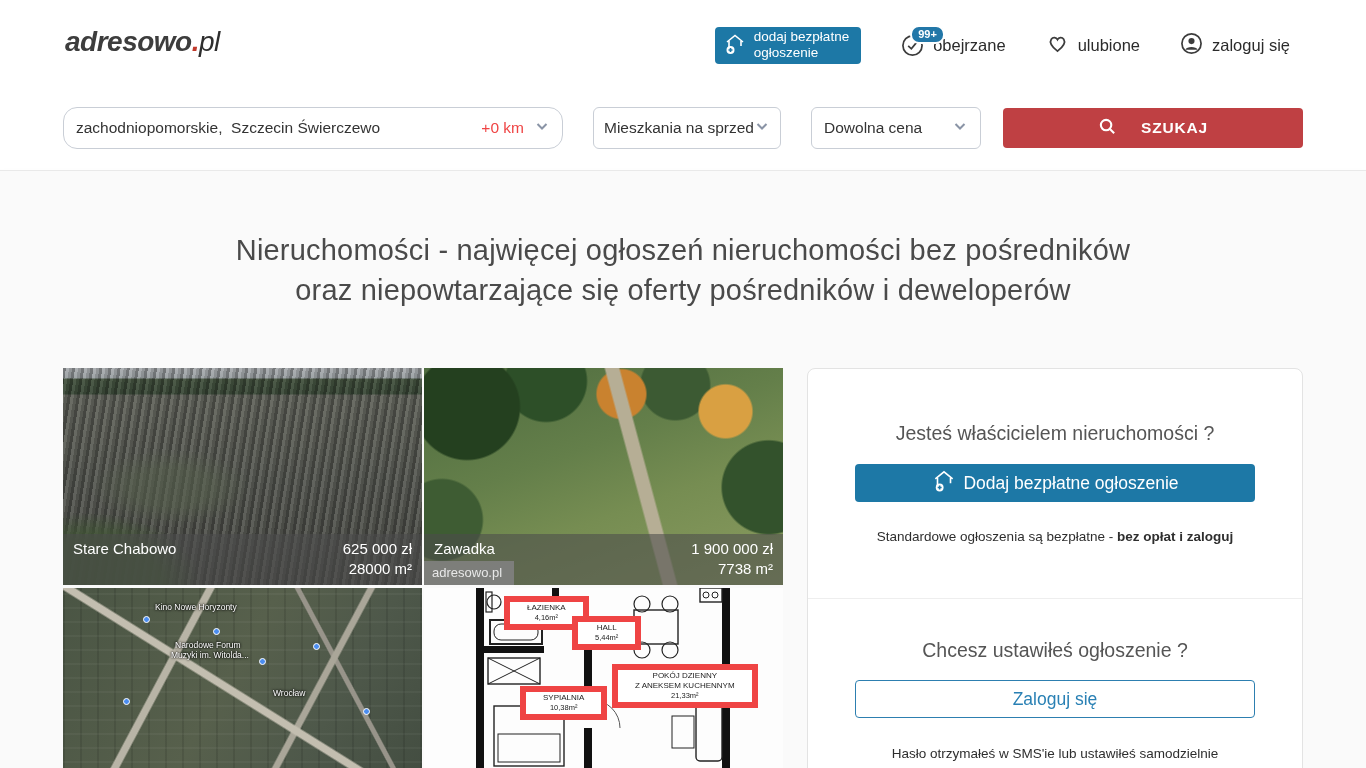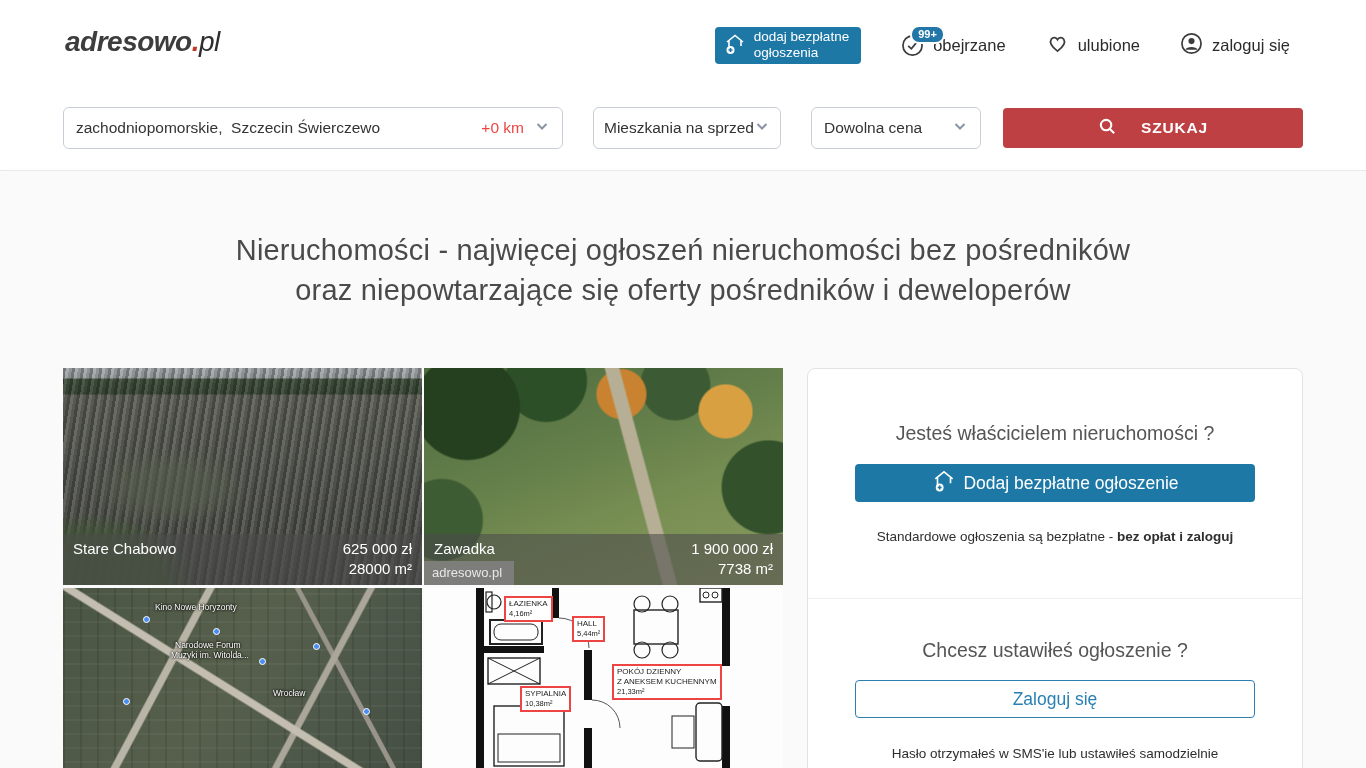--- a/index.html
+++ b/index.html
@@ -17,21 +17,21 @@
   .add-btn { background:#1d78a6; color:#fff; border:none; border-radius:4px; height:37px;
              padding:4px 12px 4px 8px; display:flex; align-items:center; gap:7px; cursor:pointer; }
   .add-btn .txt { font-size:13.5px; line-height:1.15; text-align:left; }
   .hdr-item { display:flex; align-items:center; gap:9px; font-size:16.5px; color:#2b2b2b; cursor:pointer; position:relative; }
   .badge { position:absolute; top:-9px; left:9px; background:#2277a8; color:#fff; font-size:11px; font-weight:700;
            padding:1px 6px 2px; border-radius:9px; border:2px solid #fff; }
 
   
   .field { position:absolute; top:107px; height:42px; background:#fff; border:1px solid #c9ced6; border-radius:6px;
            display:flex; align-items:center; font-size:15.5px; color:#333; cursor:pointer; overflow:hidden; }
-  .loc-field { left:63px; width:500px; padding:0 12px; }
+  .loc-field { left:63px; width:500px; padding:0 12px;border-radius:14px; }
   .loc-val { white-space:pre; overflow:hidden; flex:1; }
   .radius { color:#ef4444; margin-right:10px; white-space:nowrap; }
   .type-field { left:593px; width:188px; padding:0 10px; }
   .price-field { left:811px; width:170px; padding:0 12px; }
   .sel-val { flex:1; white-space:nowrap; overflow:hidden; }
   .chev { flex:none; }
   .search-btn { position:absolute; left:1003px; top:108px; width:300px; height:40px; background:#bf4043; border:none;
                 border-radius:4px; color:#fff; font-size:15.5px; font-weight:700; letter-spacing:0.8px;
                 display:flex; align-items:center; justify-content:center; gap:24px; cursor:pointer;
                 font-family:"Liberation Sans", sans-serif; }
@@ -90,22 +90,22 @@
       linear-gradient(118deg, transparent 64%, #aaa699 64.4% 65.6%, transparent 66%),
       linear-gradient(62deg, transparent 73%, #98948a 73.3% 74.2%, transparent 74.5%),
       repeating-linear-gradient(0deg, rgba(255,255,255,0.04) 0 2px, transparent 2px 14px),
       repeating-linear-gradient(90deg, rgba(0,0,0,0.10) 0 2px, transparent 2px 17px),
       linear-gradient(120deg, #4a5544 0%, #57604c 45%, #4e584a 70%, #424c40 100%);
   }
   .map-label { position:absolute; color:#fff; font-size:8.5px; text-shadow:0 0 2px #000, 0 0 3px #000; white-space:nowrap; }
   .poi { position:absolute; width:7px; height:7px; border-radius:50%; background:#4b8df0; border:1px solid #fff; }
   
   .art-plan { position:absolute; inset:0; background:#fdfdfd; }
-  .plan-label { position:absolute; background:#fff; border:2px solid #ef4444; color:#222;
-                font-size:8px; line-height:10px; padding:1px 3px; text-align:left; }
+  .plan-label { position:absolute; background:#fff; border:6px solid #ef4444; color:#222;
+                font-size:8px; line-height:10px; padding:1px 17px; text-align:center; }
   .plan-area { font-size:7.5px; }
 
   
   .side-card { position:absolute; left:807px; top:368px; width:496px; height:500px; background:#fff;
                border:1px solid #e3e3e3; border-radius:8px; }
   .side-sec1 { padding-top:53px; height:229px; }
   .side-sec2 { border-top:1px solid #eee; padding-top:40px; }
   .side-h { text-align:center; font-size:19.5px; color:#555; font-weight:400; }
   .side-btn-teal { display:flex; align-items:center; justify-content:center; gap:6px; margin:19px auto 0;
                    width:400px; height:38px; background:#1d78a6; color:#fff; border:none; border-radius:4px;
@@ -128,21 +128,21 @@
       <span>
         <svg width="24" height="24" viewBox="0 0 24 24" fill="none" stroke="#fff" stroke-width="1.6">
           <path d="M4 10 L12 3.5 L20 10"></path>
           <path d="M6 9 V19 M18 9 V14"></path>
           <circle cx="7.5" cy="18" r="4" fill="#fff" stroke="none"></circle>
           <path d="M7.5 16 v4 M5.5 18 h4" stroke="#1d78a6" stroke-width="1.6"></path>
         </svg>
       </span>
       <span class="txt">
         <span>dodaj bezpłatne</span><br>
-        <span>ogłoszenia</span>
+        <span>ogłoszenie</span>
       </span>
     </button>
 
     <div class="hdr-item">
       <span style="position:relative; display:inline-flex;">
         <svg width="23" height="23" viewBox="0 0 24 24" fill="none" stroke="#3c3c3c" stroke-width="1.8">
           <circle cx="12" cy="12" r="10"></circle>
           <path d="M7.5 12.5 L10.8 15.5 L16.5 8.5"></path>
         </svg>
         <span class="badge">99+</span>

